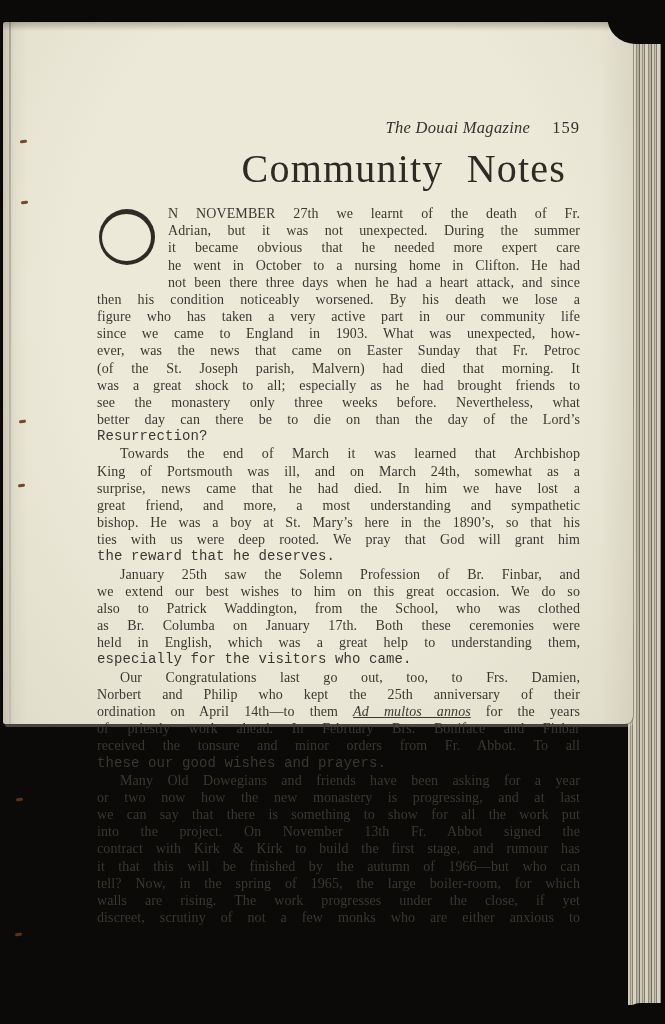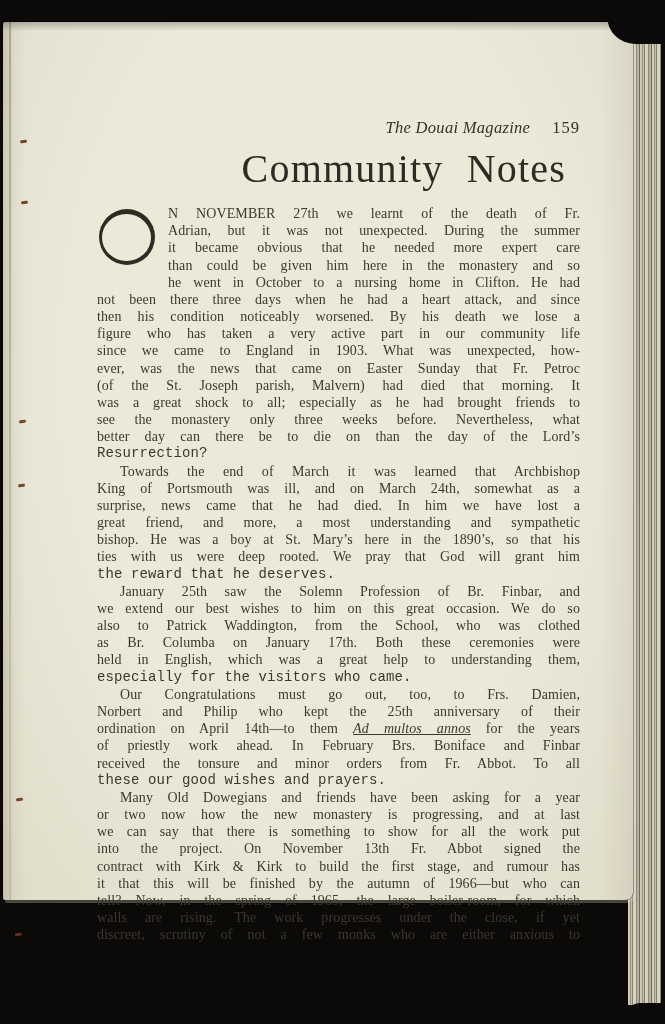--- a/index.html
+++ b/index.html
@@ -9,21 +9,21 @@
     font-family:"Liberation Serif", serif;
   }
   
   .fore-edge{
     position:absolute;right:4px;top:30px;width:33px;height:975px;
     background:repeating-linear-gradient(90deg,
       #cfcab7 0 2px,#98937f 2px 3px,#c3beab 3px 4px,#847f6f 4px 5px,
       #d8d3c0 5px 8px,#8f8a7a 8px 9px,#b5b09d 9px 11px,#6f6b5f 11px 12px);
   }
   .page{
-    position:absolute;left:3px;top:22px;width:630px;height:878px;
+    position:absolute;left:3px;top:22px;width:630px;height:702px;
     background:
       linear-gradient(180deg, rgba(40,35,25,.28) 0, rgba(40,35,25,0) 9px),
       linear-gradient(90deg, rgba(95,85,62,.20) 0, rgba(95,85,62,.05) 12px, rgba(95,85,62,0) 24px),
       linear-gradient(270deg, rgba(110,100,80,.10) 0, rgba(110,100,80,0) 34px),
       radial-gradient(ellipse at 50% 40%, rgba(0,0,0,0) 55%, rgba(120,110,85,.10) 100%),
       #ece9d8;
     border-radius:2px 18px 8px 2px;
     box-shadow:2px 3px 0 rgba(216,211,192,.30), 0 0 0 1px rgba(0,0,0,.45);
   }
   .page .crease{
@@ -97,21 +97,20 @@
         <div class="para">
           <div class="dropcap">
             <span class="glyph">O</span>
             <span class="ring">
               <span class="hole"></span>
             </span>
           </div>
           <div class="line">N NOVEMBER 27th we learnt of the death of Fr.</div>
           <div class="line">Adrian, but it was not unexpected. During the summer</div>
           <div class="line">it became obvious that he needed more expert care</div>
-          <div class="line">than could be given him here in the monastery and so</div>
           <div class="line">he went in October to a nursing home in Clifton. He had</div>
           <div class="line">not been there three days when he had a heart attack, and since</div>
           <div class="line">then his condition noticeably worsened. By his death we lose a</div>
           <div class="line">figure who has taken a very active part in our community life</div>
           <div class="line">since we came to England in 1903. What was unexpected, how-</div>
           <div class="line">ever, was the news that came on Easter Sunday that Fr. Petroc</div>
           <div class="line">(of the St. Joseph parish, Malvern) had died that morning. It</div>
           <div class="line">was a great shock to all; especially as he had brought friends to</div>
           <div class="line">see the monastery only three weeks before. Nevertheless, what</div>
           <div class="line">better day can there be to die on than the day of the Lord’s</div>
@@ -128,21 +127,21 @@
         </div>
         <div class="para">
           <div class="line indent">January 25th saw the Solemn Profession of Br. Finbar, and</div>
           <div class="line">we extend our best wishes to him on this great occasion. We do so</div>
           <div class="line">also to Patrick Waddington, from the School, who was clothed</div>
           <div class="line">as Br. Columba on January 17th. Both these ceremonies were</div>
           <div class="line">held in English, which was a great help to understanding them,</div>
           <div class="line endleft">especially for the visitors who came.</div>
         </div>
         <div class="para">
-          <div class="line indent">Our Congratulations must go out, too, to Frs. Damien,</div>
+          <div class="line indent">Our Congratulations last go out, too, to Frs. Damien,</div>
           <div class="line">Norbert and Philip who kept the 25th anniversary of their</div>
           <div class="line"><span>ordination on April 14th—to them </span><span class="it">Ad multos annos</span><span> for the years</span></div>
           <div class="line">of priestly work ahead. In February Brs. Boniface and Finbar</div>
           <div class="line">received the tonsure and minor orders from Fr. Abbot. To all</div>
           <div class="line endleft">these our good wishes and prayers.</div>
         </div>
         <div class="para">
           <div class="line indent">Many Old Dowegians and friends have been asking for a year</div>
           <div class="line">or two now how the new monastery is progressing, and at last</div>
           <div class="line">we can say that there is something to show for all the work put</div>

